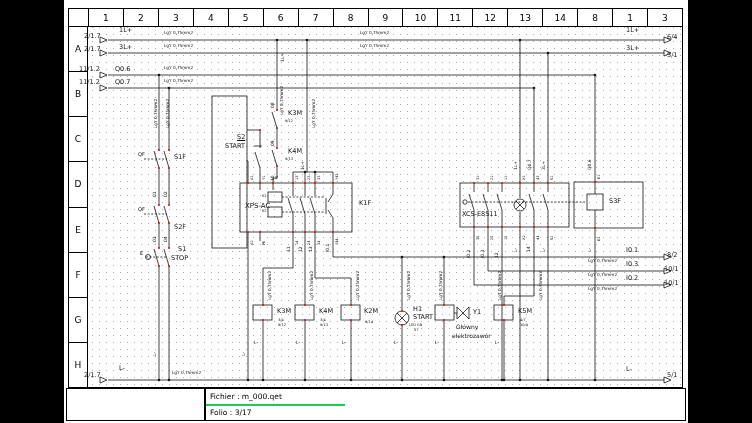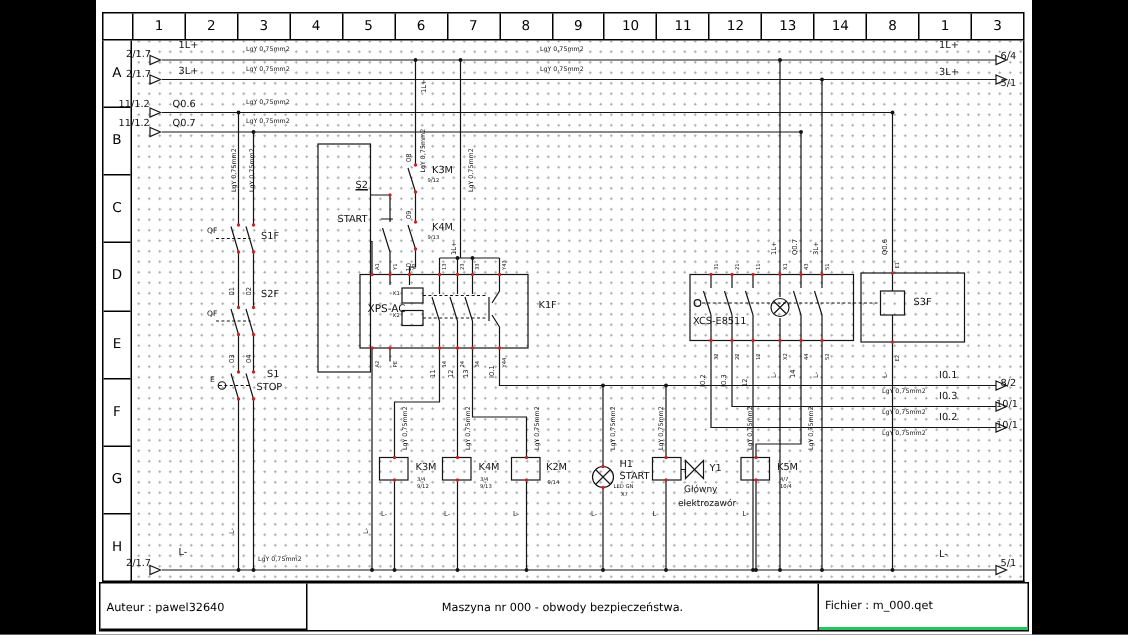--- a/index.html
+++ b/index.html
@@ -198,27 +198,27 @@
       <span class="lbl" style="left: 524px; top: 252px; font-size: 7px; transform: rotate(-90deg) scale(0.642857); transform-origin: 0px 0px;">L-</span>
       <span class="lbl" style="left: 89px; top: 356px; font-size: 7px; transform: rotate(-90deg) scale(0.642857); transform-origin: 0px 0px;">L-</span>
       <span class="lbl" style="left: 178px; top: 356px; font-size: 7px; transform: rotate(-90deg) scale(0.642857); transform-origin: 0px 0px;">L-</span>
       <span class="lbl" style="left: 190px; top: 341px; font-size: 7px; transform: scale(0.642857); transform-origin: 0px 0px;">L-</span>
       <span class="lbl" style="left: 232px; top: 341px; font-size: 7px; transform: scale(0.642857); transform-origin: 0px 0px;">L-</span>
       <span class="lbl" style="left: 278px; top: 341px; font-size: 7px; transform: scale(0.642857); transform-origin: 0px 0px;">L-</span>
       <span class="lbl" style="left: 330px; top: 341px; font-size: 7px; transform: scale(0.642857); transform-origin: 0px 0px;">L-</span>
       <span class="lbl" style="left: 371px; top: 341px; font-size: 7px; transform: scale(0.642857); transform-origin: 0px 0px;">L-</span>
       <span class="lbl" style="left: 431px; top: 341px; font-size: 7px; transform: scale(0.642857); transform-origin: 0px 0px;">L-</span>
       <span class="lbl" style="left: 110px; top: 154px; font-size: 6.5px;">S1F</span>
-      <span class="lbl" style="left: 110px; top: 193px; font-size: 6.5px;">S2F</span>
+      <span class="lbl" style="left: 110px; top: 224px; font-size: 6.5px;">S2F</span>
       <span class="lbl" style="left: 114px; top: 246px; font-size: 6.5px;">S1</span>
       <span class="lbl" style="left: 107px; top: 255px; font-size: 6.5px;">STOP</span>
       <span class="lbl" style="left: 74px; top: 152px; font-size: 7px; transform: scale(0.714286); transform-origin: 0px 0px;">QF</span>
       <span class="lbl" style="left: 74px; top: 207px; font-size: 7px; transform: scale(0.714286); transform-origin: 0px 0px;">QF</span>
       <span class="lbl" style="left: 76px; top: 251px; font-size: 7px; transform: scale(0.714286); transform-origin: 0px 0px;">E</span>
-      <span class="lbl" style="left: 173px; top: 120px; font-size: 6.5px; text-decoration: underline;">S2</span>
+      <span class="lbl" style="left: 173px; top: 134px; font-size: 6.5px; text-decoration: underline;">S2</span>
       <span class="lbl" style="left: 161px; top: 143px; font-size: 6.5px;">START</span>
       <span class="lbl" style="left: 224px; top: 110px; font-size: 6.5px;">K3M</span>
       <span class="lbl" style="left: 224px; top: 148px; font-size: 6.5px;">K4M</span>
       <span class="lbl" style="left: 181px; top: 203px; font-size: 7px;">XPS-AC</span>
       <span class="lbl" style="left: 295px; top: 200px; font-size: 6.5px;">K1F</span>
       <span class="lbl" style="left: 213px; top: 308px; font-size: 6.5px;">K3M</span>
       <span class="lbl" style="left: 255px; top: 308px; font-size: 6.5px;">K4M</span>
       <span class="lbl" style="left: 300px; top: 308px; font-size: 6.5px;">K2M</span>
       <span class="lbl" style="left: 349px; top: 306px; font-size: 6.5px;">H1</span>
       <span class="lbl" style="left: 349px; top: 314px; font-size: 6.5px;">START</span>
@@ -265,22 +265,19 @@
       <span class="lbl" style="left: 426px; top: 240px; font-size: 7px; transform: rotate(-90deg) scale(0.5); transform-origin: 0px 0px;">22</span>
       <span class="lbl" style="left: 440px; top: 240px; font-size: 7px; transform: rotate(-90deg) scale(0.5); transform-origin: 0px 0px;">12</span>
       <span class="lbl" style="left: 458px; top: 240px; font-size: 7px; transform: rotate(-90deg) scale(0.5); transform-origin: 0px 0px;">X2</span>
       <span class="lbl" style="left: 472px; top: 240px; font-size: 7px; transform: rotate(-90deg) scale(0.5); transform-origin: 0px 0px;">44</span>
       <span class="lbl" style="left: 486px; top: 240px; font-size: 7px; transform: rotate(-90deg) scale(0.5); transform-origin: 0px 0px;">52</span>
       <span class="lbl" style="left: 533px; top: 241px; font-size: 7px; transform: rotate(-90deg) scale(0.5); transform-origin: 0px 0px;">E2</span>
     </div>
 
   <div class="tblock">
     <div class="tb-col" id="tb-left">
-      <div class="tb-cell">Auteur : pawel32640</div>
-    </div>
-    <div class="tb-col" id="tb-mid">
-      <div class="tb-cell">Maszyna nr 000 - obwody bezpieczeństwa.</div>
     </div>
     <div class="tb-col" id="tb-right">
       <div class="tb-cell">Fichier : m_000.qet</div>
+      <div class="tb-cell">Folio : 3/17</div>
     </div>
   </div>
 </div>
 
 </body></html>

